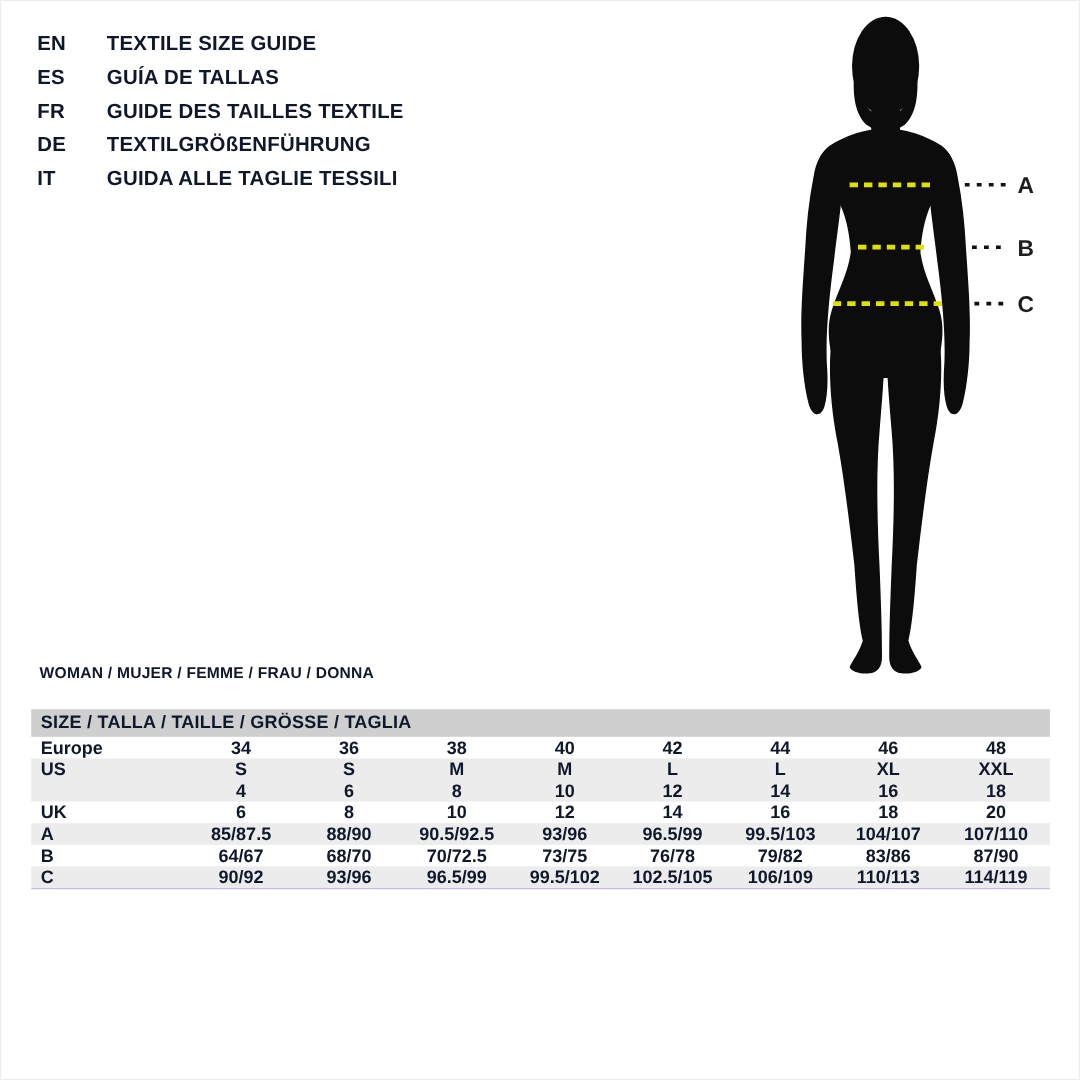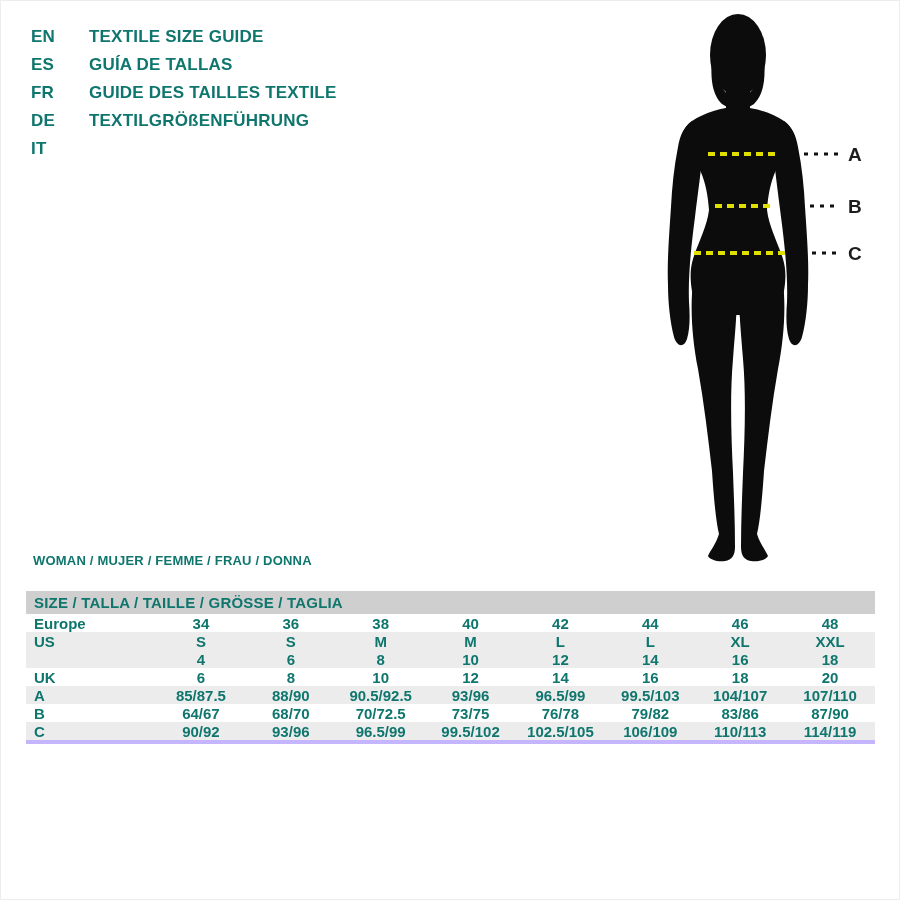--- a/index.html
+++ b/index.html
@@ -1,35 +1,35 @@
 <!DOCTYPE html>
 <html><head>
 <meta charset="utf-8">
 <style>
   html,body{margin:0;padding:0;background:#fff;}
   .page{
     position:relative;width:900px;height:900px;background:#ffffff;
-    font-family:"Liberation Sans",sans-serif;color:#0f766e;
+    font-family:"Liberation Sans",sans-serif;color:#0f172a;
     overflow:hidden;border:1px solid #ededed;box-sizing:border-box;
   }
   
   .lang-list{position:absolute;left:30px;top:22px;}
   .lang-line{display:flex;height:28px;align-items:center;font-weight:700;font-size:17px;letter-spacing:.2px;}
   .lang-code{width:58px;flex:0 0 58px;}
   
   .figure{position:absolute;left:645px;top:6px;width:220px;height:560px;}
   
   .section-title{position:absolute;left:32px;top:552px;font-weight:700;font-size:13px;letter-spacing:.2px;}
   
   .size-table{position:absolute;left:25px;top:590px;width:849px;font-weight:700;font-size:15px;}
   .thead{height:23px;line-height:23px;padding-left:8px;font-size:15px;letter-spacing:.2px;}
   .trow{display:flex;height:18px;align-items:center;}
   .cell-label{width:130px;flex:0 0 130px;padding-left:8px;box-sizing:border-box;}
   .cell-val{flex:1;text-align:center;}
-  .size-table{border-bottom:4px solid #c4b5fd;}
+  .size-table{border-bottom:1px solid #c4b5fd;}
   
   .legend{position:absolute;left:30px;top:813px;font-weight:700;font-size:15.5px;letter-spacing:.2px;}
   .legend-line{height:27px;display:flex;align-items:center;}
   
   .measure-label{font-family:"Liberation Sans",sans-serif;font-weight:700;font-size:19px;}
 </style>
 </head>
 <body>
 
 <div class="page">
@@ -46,20 +46,21 @@
       <div class="lang-line">
         <span class="lang-code">FR</span>
         <span class="lang-label">GUIDE DES TAILLES TEXTILE</span>
       </div>
       <div class="lang-line">
         <span class="lang-code">DE</span>
         <span class="lang-label">TEXTILGRÖßENFÜHRUNG</span>
       </div>
       <div class="lang-line">
         <span class="lang-code">IT</span>
+        <span class="lang-label">GUIDA ALLE TAGLIE TESSILI</span>
       </div>
     </div>
 
   <svg class="figure" viewBox="0 0 220 560">
     <g class="silhouette">
       <ellipse cx="92" cy="48" rx="28" ry="41" fill="#0c0c0c"></ellipse>
       <path d="M66,50 C64,74 67,88 76,97 L86,103 L85,90 C74,82 69,70 68,50 Z" fill="#0c0c0c"></path>
       <path d="M118,50 C120,74 117,88 108,97 L98,103 L99,90 C110,82 115,70 116,50 Z" fill="#0c0c0c"></path>
       <rect x="80" y="78" width="24" height="30" fill="#0c0c0c"></rect>
       <path d="M92,100 C76,100 58,106 46,114 C38,120 35,127 36,134 C40,147 48,155 54,163

